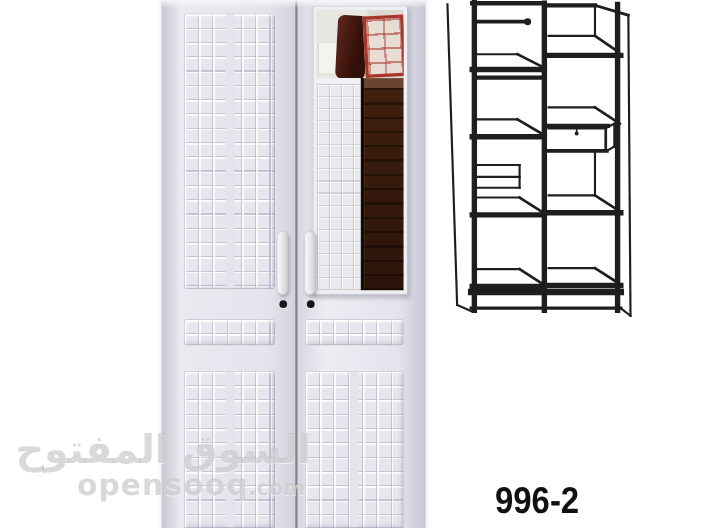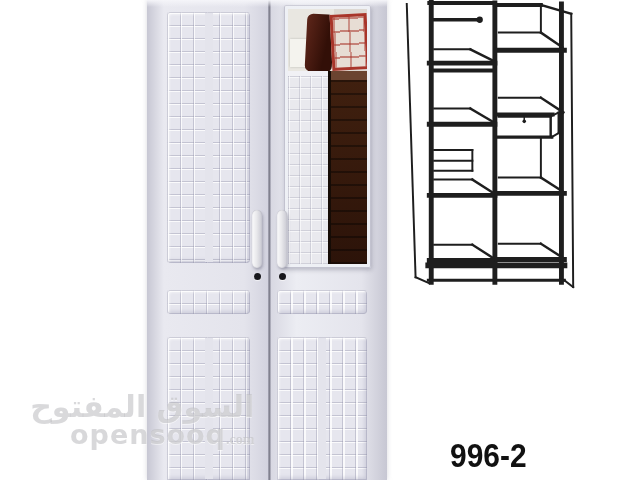--- a/index.html
+++ b/index.html
@@ -75,27 +75,27 @@
   
   .diagram{position:absolute;left:396px;top:0px;width:186px;height:296px;}
 
   
   .model{position:absolute;left:450px;top:436px;font-size:34px;font-weight:bold;
     color:#111;letter-spacing:0px;transform:scaleX(.88);transform-origin:left center;
     font-family:"Liberation Sans",sans-serif;}
 
   
   .watermark{position:absolute;left:14px;top:390px;z-index:6;pointer-events:none;}
-  .wm-ar{font-family:"DejaVu Sans",sans-serif;font-weight:bold;font-size:30px;
+  .wm-ar{font-family:"DejaVu Sans",sans-serif;font-weight:bold;font-size:36px;
     color:rgba(186,186,190,.55);direction:rtl;line-height:1.1;
     text-shadow:0 1px 0 rgba(255,255,255,.5);}
   .wm-en{margin-left:56px;margin-top:-4px;font-family:"DejaVu Sans",sans-serif;font-weight:bold;
     font-size:27px;color:rgba(190,190,194,.6);letter-spacing:1px;
     text-shadow:0 1px 0 rgba(255,255,255,.5);}
-  .wm-en .tld{font-size:14px;letter-spacing:0;font-family:Liberation Serif, serif;}
+  .wm-en .tld{font-size:19px;letter-spacing:0;}
 </style>
 </head>
 <body>
 
 <div class="stage">
 
   <div class="photo">
     <div class="door door-left"></div>
     <div class="door door-right"></div>
     <div class="door-gap"></div>

